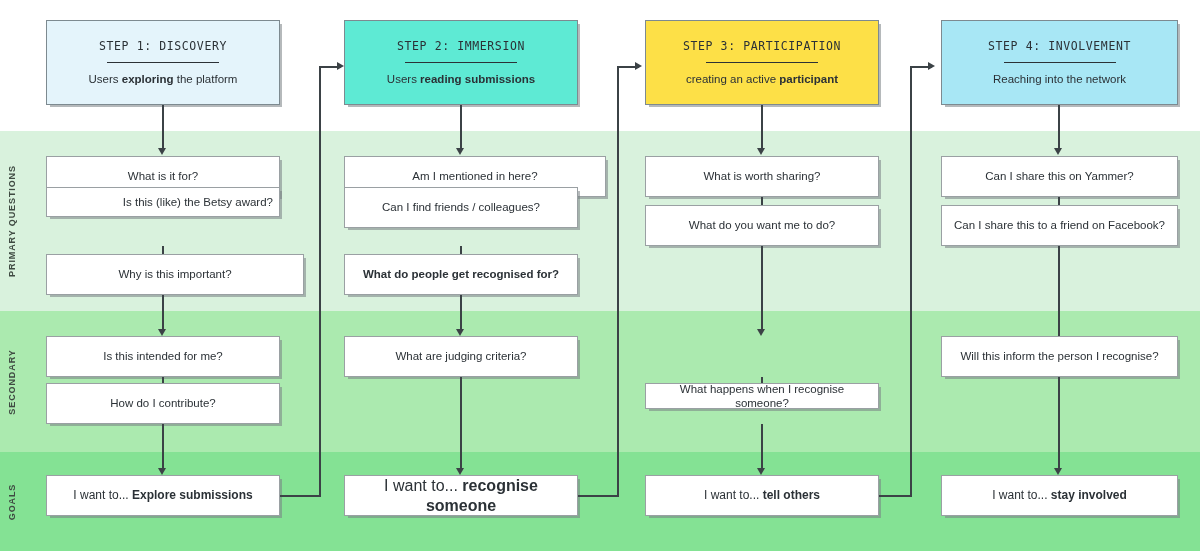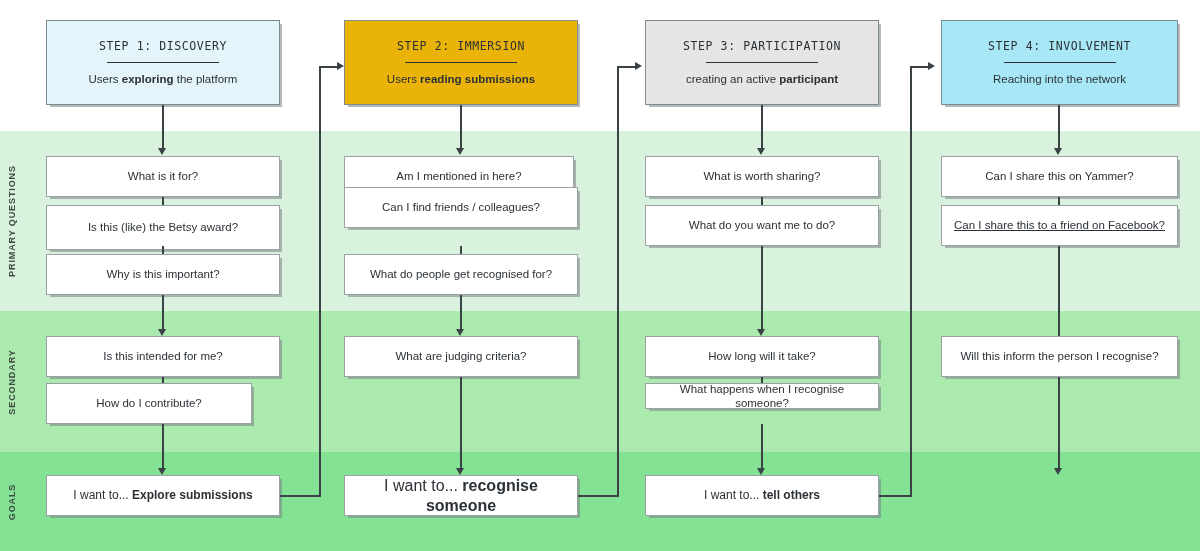--- a/index.html
+++ b/index.html
@@ -152,69 +152,69 @@
     <div class="step-sub"><span>Users </span><b>exploring</b><span> the platform</span></div>
   </div>
 
   <div class="vline" style="left:162px; top:105px; height:44px;"></div>
   <div class="arrow-down" style="left:158px; top:148px;"></div>
 
   <div class="node" style="left:46px; top:156px; width:234px; height:41px;">
       <span>What is it for?</span>
     </div>
   <div class="vline" style="left:162px; top:197px; height:9px;"></div>
-  <div class="node" style="left:46px; top:205px; width:234px; height:45px;">
+  <div class="node" style="left:46px; top:187px; width:234px; height:30px;justify-content:flex-end;">
       <span>Is this (like) the Betsy award?</span>
     </div>
   <div class="vline" style="left:162px; top:246px; height:9px;"></div>
-  <div class="node" style="left:46px; top:254px; width:234px; height:41px;">
+  <div class="node" style="left:46px; top:254px; width:258px; height:41px;">
       <span>Why is this important?</span>
     </div>
 
   <div class="vline" style="left:162px; top:295px; height:36px;"></div>
   <div class="arrow-down" style="left:158px; top:329px;"></div>
 
   <div class="node" style="left:46px; top:336px; width:234px; height:41px;">
       <span>Is this intended for me?</span>
     </div>
   <div class="vline" style="left:162px; top:377px; height:6px;"></div>
-  <div class="node" style="left:46px; top:383px; width:206px; height:41px;">
+  <div class="node" style="left:46px; top:383px; width:234px; height:41px;">
       <span>How do I contribute?</span>
     </div>
 
   <div class="vline" style="left:162px; top:424px; height:46px;"></div>
   <div class="arrow-down" style="left:158px; top:468px;"></div>
 
   <div class="node" style="left:46px; top:475px; width:234px; height:41px; font-size:12px;">
       <span><span>I want to... </span><b>Explore submissions</b></span>
     </div>
 
   <div class="hline thick" style="left:280px; top:495px; width:41px;"></div>
   <div class="vline thick" style="left:319px; top:66px; height:430px;"></div>
   <div class="hline thick" style="left:319px; top:66px; width:22px;"></div>
   <div class="arrow-right" style="left:337px; top:62px;"></div>
 
-  <div class="step" style="left:344px; top:20px; width:234px; height:85px; background:#eab308;">
+  <div class="step" style="left:344px; top:20px; width:234px; height:85px; background:#5eead4;">
     <div class="step-title">STEP 2: IMMERSION</div>
     <div class="step-rule"></div>
     <div class="step-sub"><span>Users </span><b>reading submissions</b><span></span></div>
   </div>
 
   <div class="vline" style="left:460px; top:105px; height:44px;"></div>
   <div class="arrow-down" style="left:456px; top:148px;"></div>
 
-  <div class="node" style="left:344px; top:156px; width:230px; height:41px;">
+  <div class="node" style="left:344px; top:156px; width:262px; height:41px;">
       <span>Am I mentioned in here?</span>
     </div>
   <div class="vline" style="left:460px; top:197px; height:9px;"></div>
   <div class="node" style="left:344px; top:187px; width:234px; height:41px;">
       <span>Can I find friends / colleagues?</span>
     </div>
   <div class="vline" style="left:460px; top:246px; height:9px;"></div>
-  <div class="node" style="left:344px; top:254px; width:234px; height:41px;">
+  <div class="node" style="left:344px; top:254px; width:234px; height:41px;font-weight:bold;">
       <span>What do people get recognised for?</span>
     </div>
 
   <div class="vline" style="left:460px; top:295px; height:36px;"></div>
   <div class="arrow-down" style="left:456px; top:329px;"></div>
 
   <div class="node" style="left:344px; top:336px; width:234px; height:41px;">
       <span>What are judging criteria?</span>
     </div>
 
@@ -223,43 +223,40 @@
 
   <div class="node" style="left:344px; top:475px; width:234px; height:41px; font-size:16px;">
       <span><span>I want to... </span><b>recognise someone</b></span>
     </div>
 
   <div class="hline thick" style="left:578px; top:495px; width:41px;"></div>
   <div class="vline thick" style="left:617px; top:66px; height:430px;"></div>
   <div class="hline thick" style="left:617px; top:66px; width:22px;"></div>
   <div class="arrow-right" style="left:635px; top:62px;"></div>
 
-  <div class="step" style="left:645px; top:20px; width:234px; height:85px; background:#e5e5e5;">
+  <div class="step" style="left:645px; top:20px; width:234px; height:85px; background:#fde047;">
     <div class="step-title">STEP 3: PARTICIPATION</div>
     <div class="step-rule"></div>
     <div class="step-sub"><span>creating an active </span><b>participant</b><span></span></div>
   </div>
 
   <div class="vline" style="left:761px; top:105px; height:44px;"></div>
   <div class="arrow-down" style="left:757px; top:148px;"></div>
 
   <div class="node" style="left:645px; top:156px; width:234px; height:41px;">
       <span>What is worth sharing?</span>
     </div>
   <div class="vline" style="left:761px; top:197px; height:9px;"></div>
   <div class="node" style="left:645px; top:205px; width:234px; height:41px;">
       <span>What do you want me to do?</span>
     </div>
 
   <div class="vline" style="left:761px; top:246px; height:85px;"></div>
   <div class="arrow-down" style="left:757px; top:329px;"></div>
 
-  <div class="node" style="left:645px; top:336px; width:234px; height:41px;">
-      <span>How long will it take?</span>
-    </div>
   <div class="vline" style="left:761px; top:377px; height:6px;"></div>
   <div class="node" style="left:645px; top:383px; width:234px; height:26px;">
       <span>What happens when I recognise someone?</span>
     </div>
 
   <div class="vline" style="left:761px; top:424px; height:46px;"></div>
   <div class="arrow-down" style="left:757px; top:468px;"></div>
 
   <div class="node" style="left:645px; top:475px; width:234px; height:41px; font-size:12px;">
       <span><span>I want to... </span><b>tell others</b></span>
@@ -276,27 +273,30 @@
     <div class="step-sub"><span>Reaching into the network</span><b></b><span></span></div>
   </div>
 
   <div class="vline" style="left:1058px; top:105px; height:44px;"></div>
   <div class="arrow-down" style="left:1054px; top:148px;"></div>
 
   <div class="node" style="left:941px; top:156px; width:237px; height:41px;">
       <span>Can I share this on Yammer?</span>
     </div>
   <div class="vline" style="left:1058px; top:197px; height:9px;"></div>
-  <div class="node" style="left:941px; top:205px; width:237px; height:41px;text-decoration:underline;">
+  <div class="node" style="left:941px; top:205px; width:237px; height:41px;">
       <span>Can I share this to a friend on Facebook?</span>
     </div>
 
   <div class="vline" style="left:1058px; top:246px; height:90px;"></div>
 
   <div class="node" style="left:941px; top:336px; width:237px; height:41px;">
       <span>Will this inform the person I recognise?</span>
     </div>
 
   <div class="vline" style="left:1058px; top:377px; height:93px;"></div>
   <div class="arrow-down" style="left:1054px; top:468px;"></div>
 
+  <div class="node" style="left:941px; top:475px; width:237px; height:41px; font-size:12px;">
+      <span><span>I want to... </span><b>stay involved</b></span>
+    </div>
 
 </div>
 
 </body></html>

